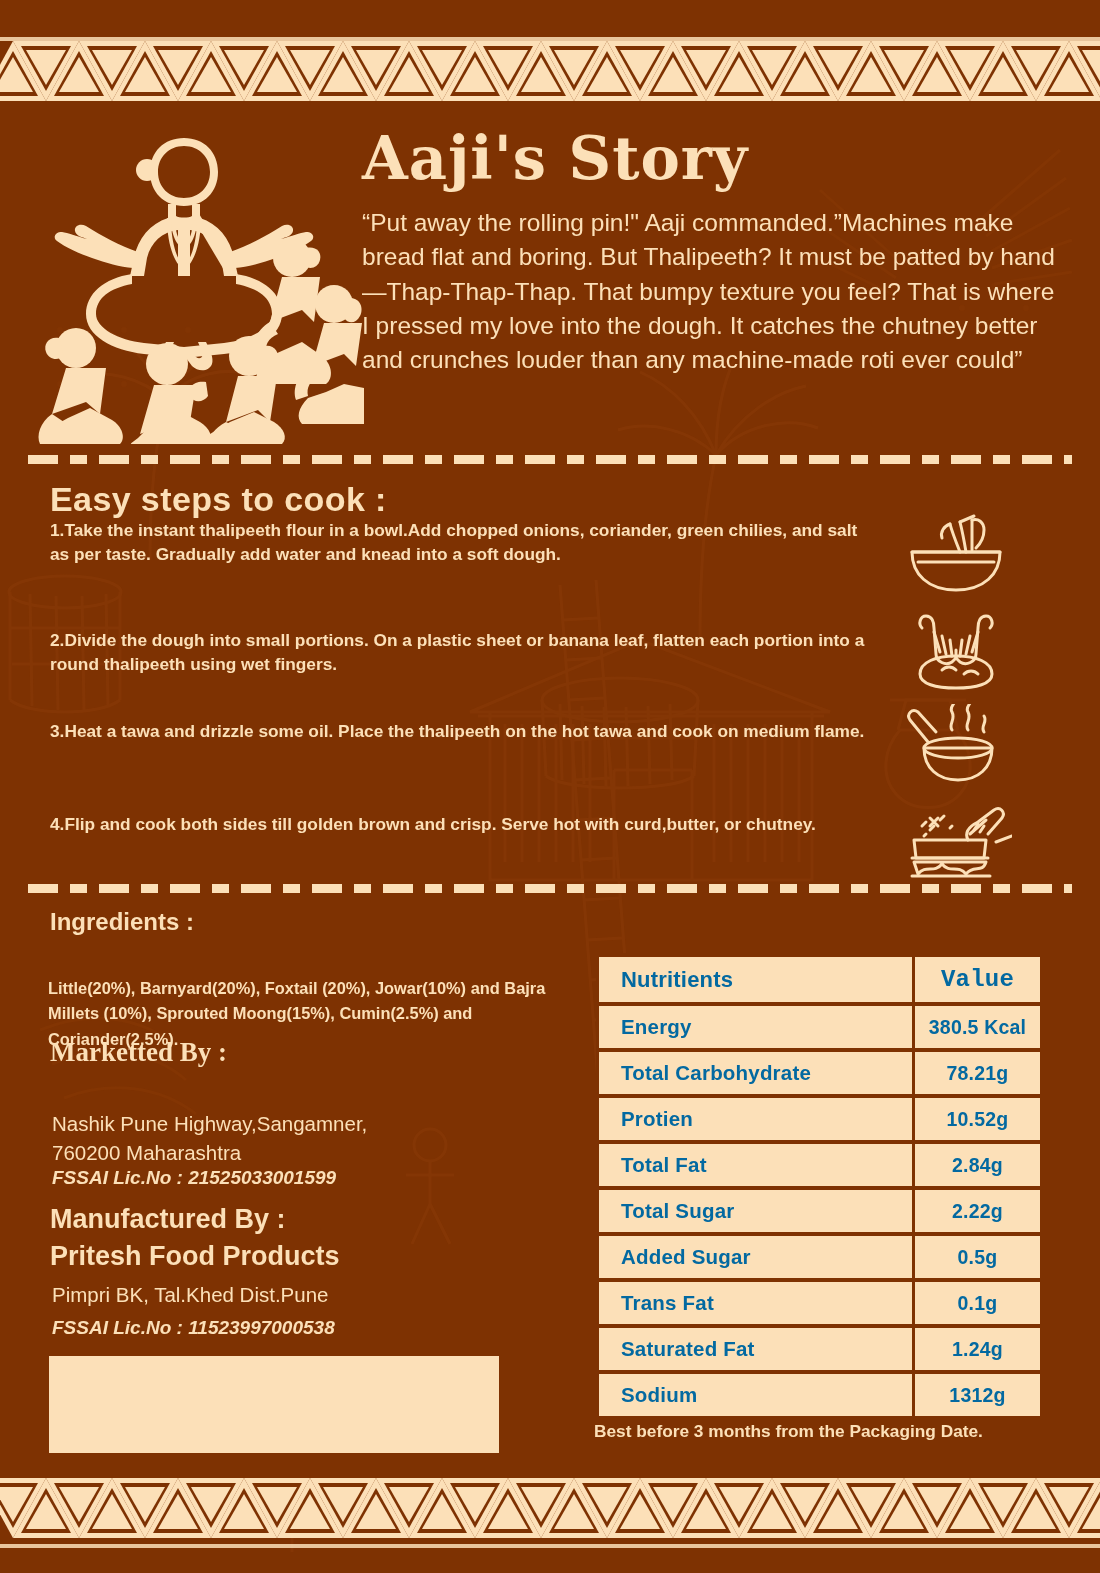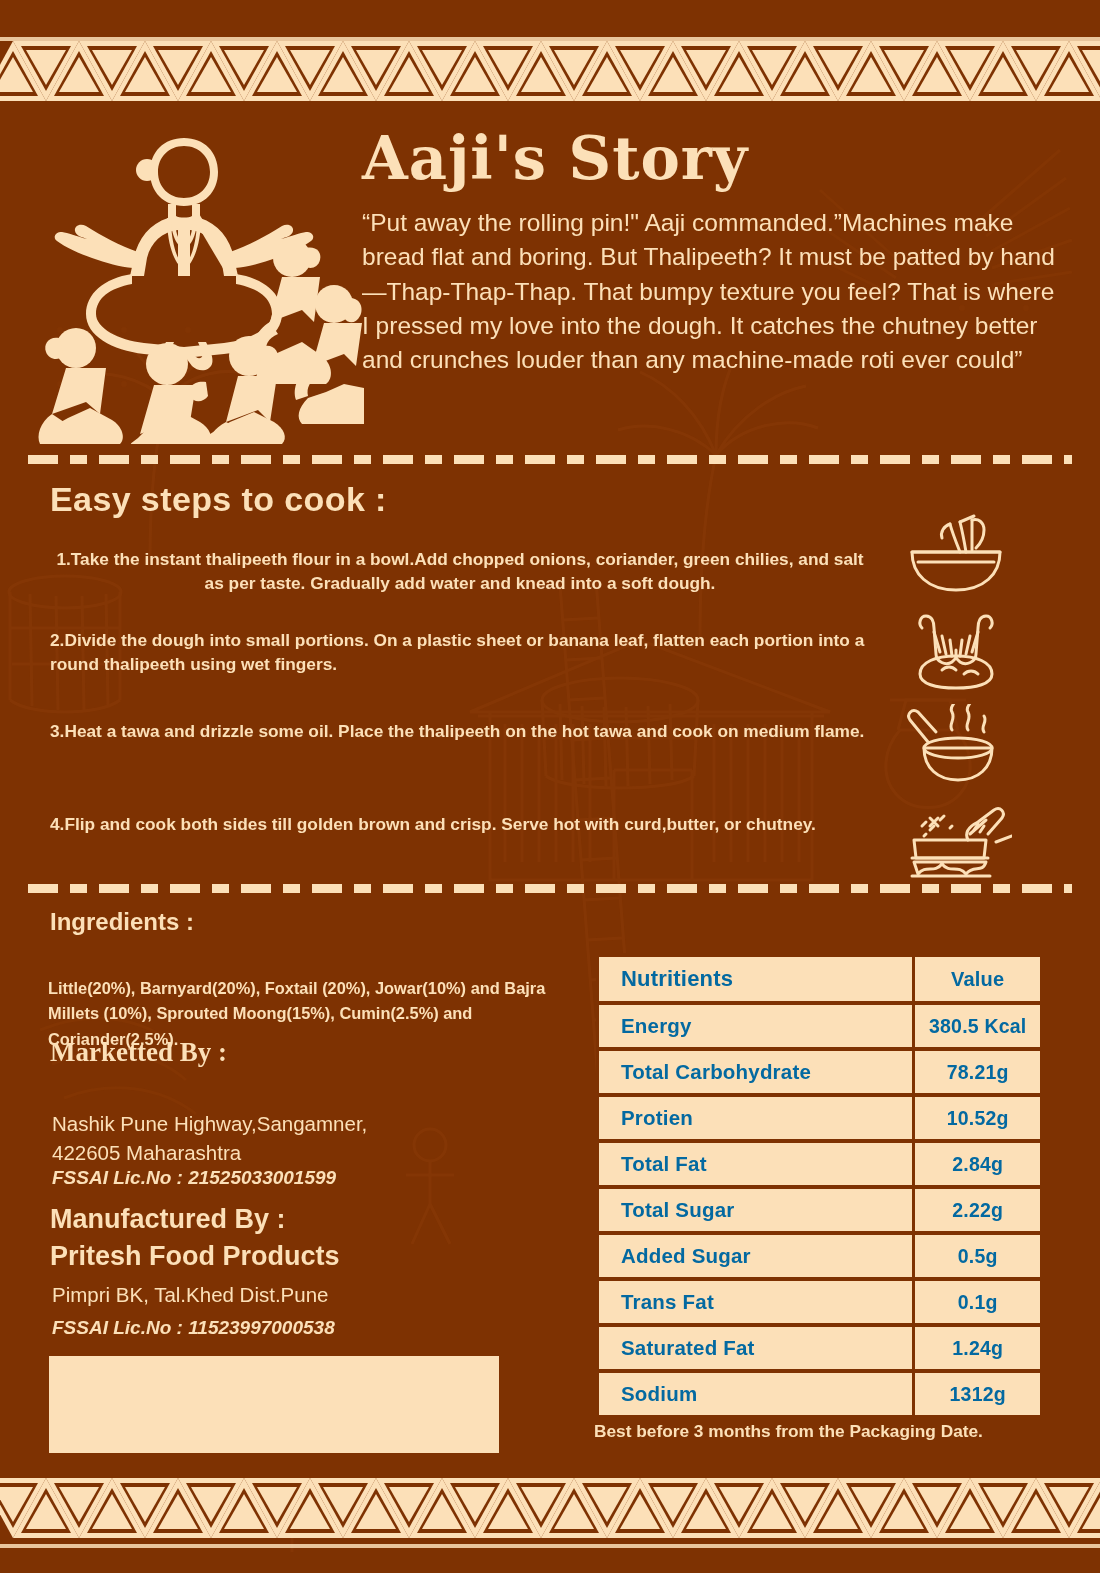--- a/index.html
+++ b/index.html
@@ -109,21 +109,21 @@
     letter-spacing: .4px;
   }
   .step {
     position: absolute;
     left: 50px;
     width: 820px;
     font-size: 17.3px;
     font-weight: bold;
     line-height: 1.40;
   }
-  #step-1 { top: 547px; text-align: center; }
+  #step-1 { top: 518px; }
   #step-2 { top: 628px; }
   #step-3 { top: 719px; }
   #step-4 { top: 812px; }
 
   .step-icon {
     position: absolute;
     left: 900px;
     width: 112px;
     height: 86px;
   }
@@ -241,21 +241,21 @@
   }
   #nutrition-table th:first-child { font-size: 22px; }
   #nutrition-table th:last-child,
   #nutrition-table td:last-child {
     text-align: center;
     padding-left: 0;
     padding-right: 0;
     width: 128px;
     font-size: 19.5px;
   }
-  #nutrition-table th:last-child { font-size: 20px; }
+  #nutrition-table th:last-child { font-size: 24px; font-family: Liberation Mono, monospace; }
   #nutrition-table td:first-child { width: 300px; }
 
   #best-before {
     position: absolute;
     left: 594px;
     top: 1421px;
     font-size: 17.3px;
     font-weight: bold;
   }
 </style>
@@ -602,21 +602,21 @@
 
   <div class="dash-divider" id="divider-2">
       <span></span>
     </div>
 
   <div id="ingredients-heading">Ingredients :</div>
   <div id="ingredients-text">Little(20%), Barnyard(20%), Foxtail (20%), Jowar(10%) and Bajra Millets (10%), Sprouted Moong(15%), Cumin(2.5%) and Coriander(2.5%).</div>
 
   <div id="marketed-heading">Marketted By :</div>
   <div id="marketed-address" style="white-space:pre-line">Nashik Pune Highway,Sangamner,
-422605 Maharashtra</div>
+760200 Maharashtra</div>
   <div id="marketed-fssai">FSSAI Lic.No : 21525033001599</div>
 
   <div id="manufactured-heading">Manufactured By :</div>
   <div id="manufactured-name">Pritesh Food Products</div>
   <div id="manufactured-address">Pimpri BK, Tal.Khed Dist.Pune</div>
   <div id="manufactured-fssai">FSSAI Lic.No : 11523997000538</div>
 
   <div id="batch-box"></div>
 
   <table id="nutrition-table">

